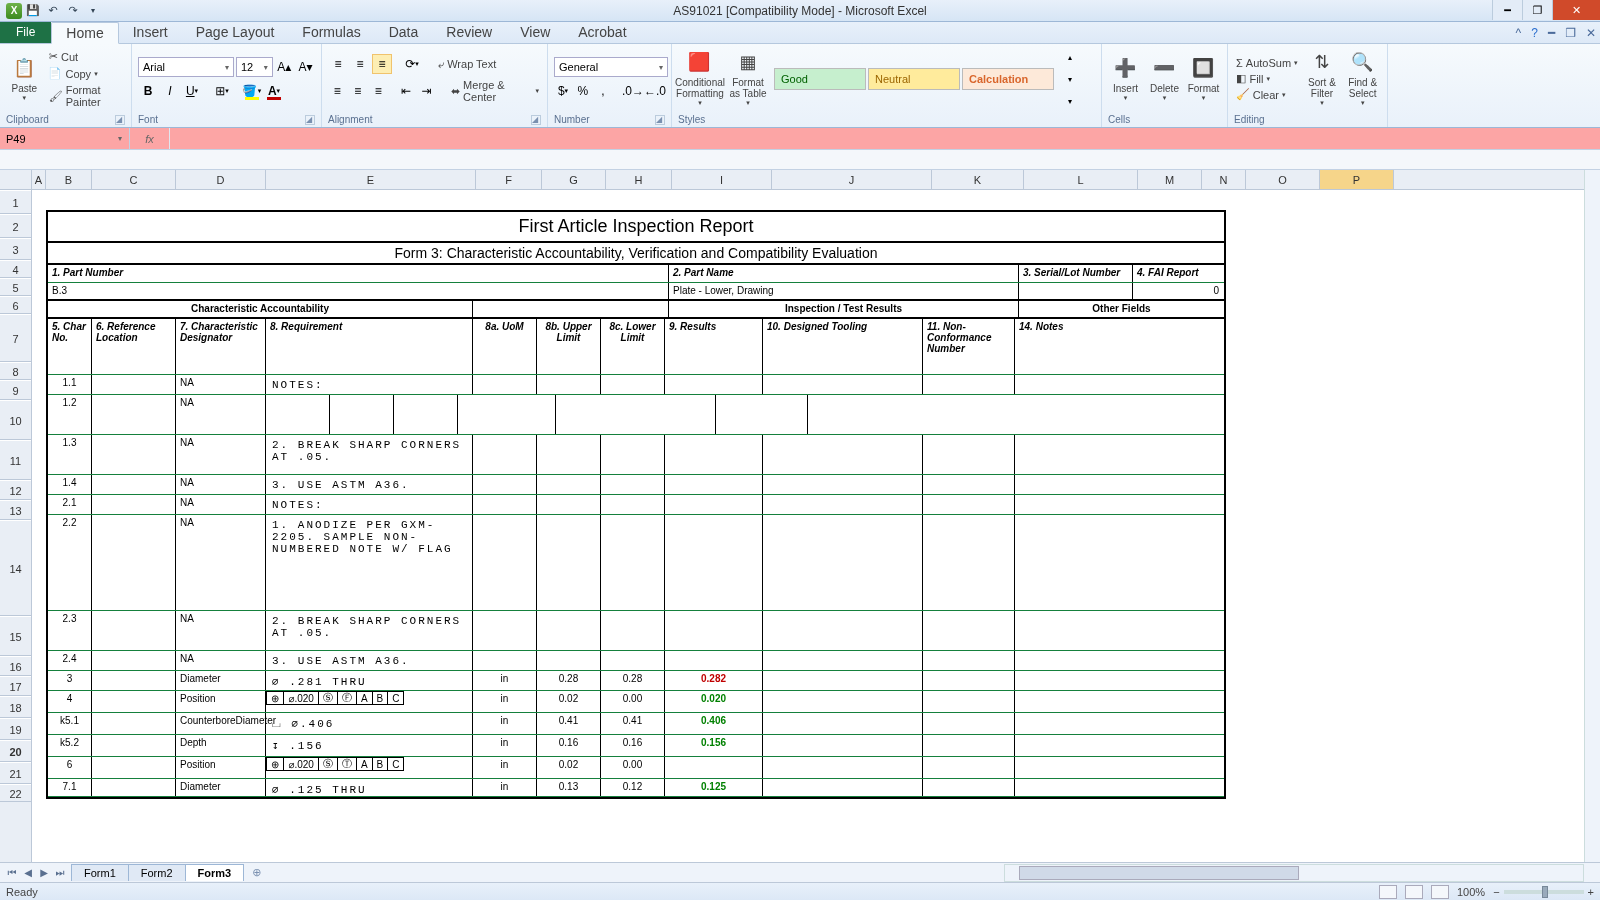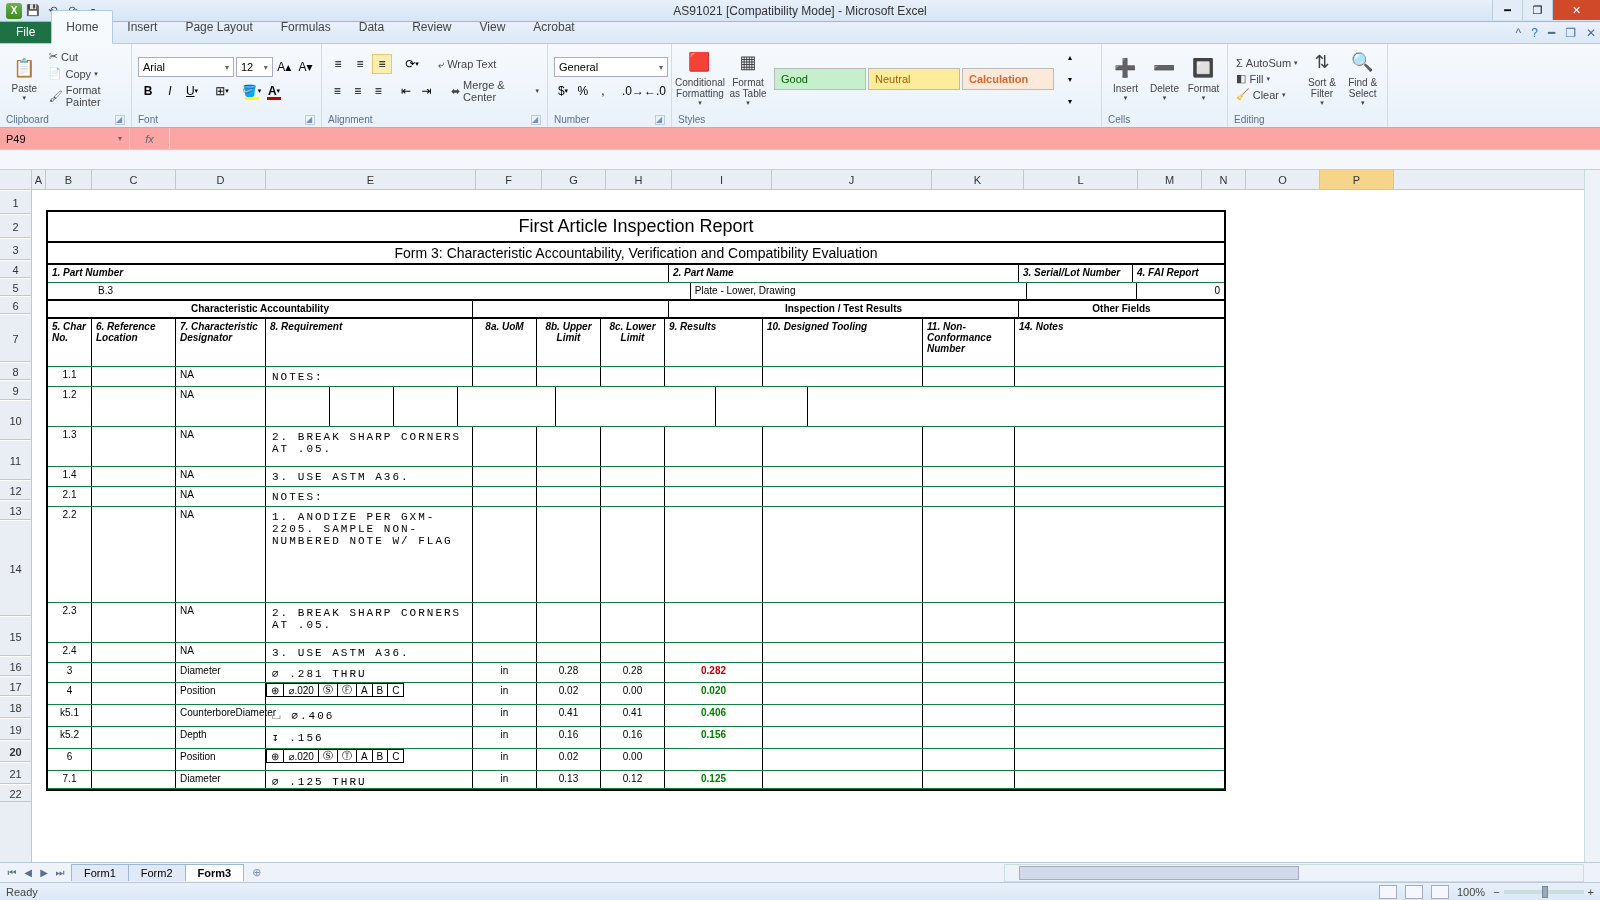--- a/index.html
+++ b/index.html
@@ -13,21 +13,21 @@
 .titlebar .title { position:absolute; left:0; right:0; text-align:center; font-size:12px; color:#333; pointer-events:none;}
 .winbtns { position:absolute; right:0; top:0; display:flex; }
 .winbtn { width:30px; height:20px; display:flex;align-items:center;justify-content:center; border-left:1px solid #bcd; background:#e3ecf7; cursor:pointer;}
 .winbtn.close { background:#d04a2a; color:#fff; width:48px;}
 .winbtn2row { position:absolute; right:4px; top:26px; display:flex; gap:10px; align-items:center;}
 .winbtn2row span { color:#4a6a9a; cursor:pointer; font-size:12px;}
 
 
 .ribbon-tabs { height: 22px; background: linear-gradient(#e8f0fa,#dde9f7); display:flex; align-items:end; padding-left:0; border-bottom: 1px solid #b5c8de;}
 .filetab { background:#1e7145; color:#fff; padding:3px 16px; font-size:12px; height:22px; display:flex; align-items:center; cursor:pointer;}
-.rtab { padding:16px 14px; font-size:12px; color:#444; cursor:pointer; height:22px; display:flex;align-items:center;}
+.rtab { padding:10px 14px; font-size:14px; color:#444; cursor:pointer; height:22px; display:flex;align-items:center;}
 .rtab.active { background:#f6fafd; border:1px solid #b5c8de; border-bottom:1px solid #f6fafd; border-radius:2px 2px 0 0; position:relative; top:1px;}
 
 
 .ribbon { height: 84px; background: linear-gradient(#f6fafd,#e9f1fa); border-bottom:1px solid #9db7d6; display:flex; position:relative;}
 .rgroup { border-right:1px solid #cdddee; padding:2px 6px 0 6px; display:flex; flex-direction:column; height:100%; }
 .rgroup .body { flex:1; display:flex; align-items:center; gap:4px;}
 .rgroup .lbl { font-size:10px; color:#5a7090; padding:2px 0; position:relative;}
 .rgroup .lbl .dlg { position:absolute; right:0; bottom:2px; font-size:8px; color:#7a90b0; border:1px solid #bcd; width:10px;height:10px; line-height:8px; cursor:pointer;}
 .bigbtn { display:flex; flex-direction:column; align-items:center; justify-content:center; width:44px; height:66px; cursor:pointer; font-size:10px; color:#444; text-align:center; line-height:1.1;}
 .bigbtn .ico { width:24px; height:24px; margin-bottom:2px; display:flex;align-items:center;justify-content:center; font-size:18px;}
@@ -381,32 +381,32 @@
             <div class="report">
 <div class="titleR">First Article Inspection Report</div>
 <div class="subtitleR">Form 3: Characteristic Accountability, Verification and Compatibility Evaluation</div>
 <div class="rrow" style="height:18px;">
  <div style="width:621px;" class="hdg">1. Part Number</div>
  <div style="width:350px;" class="hdg">2. Part Name</div>
  <div style="width:114px;" class="hdg">3. Serial/Lot Number</div>
  <div style="width:90px;" class="hdg">4. FAI Report</div>
 </div>
 <div class="rrow" style="height:18px; border-bottom:2px solid #000;">
- <div style="width:621px;margin-left:46px;">B.3</div>
+ <div style="width:621px;">B.3</div>
  <div style="width:350px;">Plate - Lower, Drawing</div>
  <div style="width:114px;"></div>
  <div style="width:90px; text-align:right;">0</div>
 </div>
 <div class="rrow" style="height:18px; border-bottom:2px solid #000;">
  <div style="width:425px;" class="secthead">Characteristic Accountability</div>
  <div style="width:196px;" class="secthead"></div>
  <div style="width:350px;" class="secthead">Inspection / Test Results</div>
  <div style="width:205px;" class="secthead">Other Fields</div>
 </div>
-<div class="rrow" style="height:48px;">
+<div class="rrow" style="height:56px;">
  <div style="width:44px;" class="hdg">5. Char No.</div>
  <div style="width:84px;" class="hdg">6. Reference Location</div>
  <div style="width:90px;" class="hdg">7. Characteristic Designator</div>
  <div style="width:207px;" class="hdg">8. Requirement</div>
  <div style="width:64px;" class="hdg ctr">8a.  UoM</div>
  <div style="width:64px;" class="hdg ctr">8b.  Upper Limit</div>
  <div style="width:64px;" class="hdg ctr">8c.  Lower Limit</div>
  <div style="width:98px;" class="hdg">9. Results</div>
  <div style="width:160px;" class="hdg">10. Designed Tooling</div>
  <div style="width:92px;" class="hdg">11. Non-Conformance Number</div>

